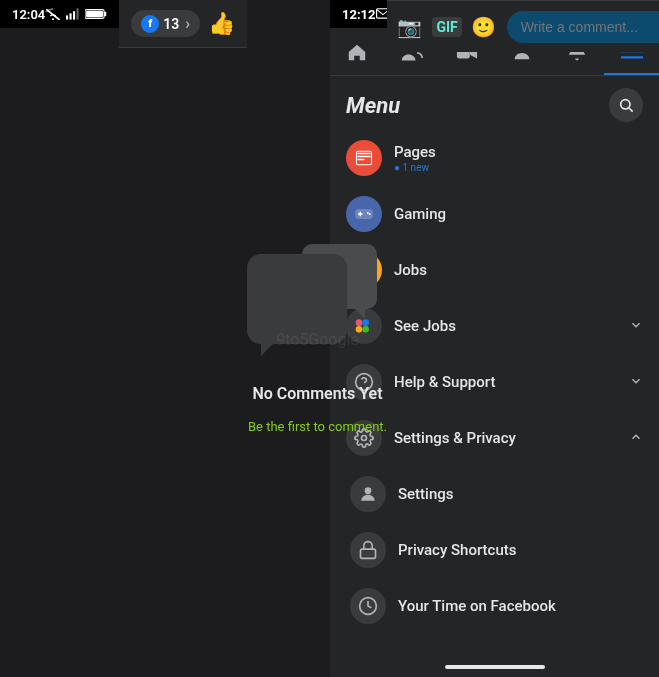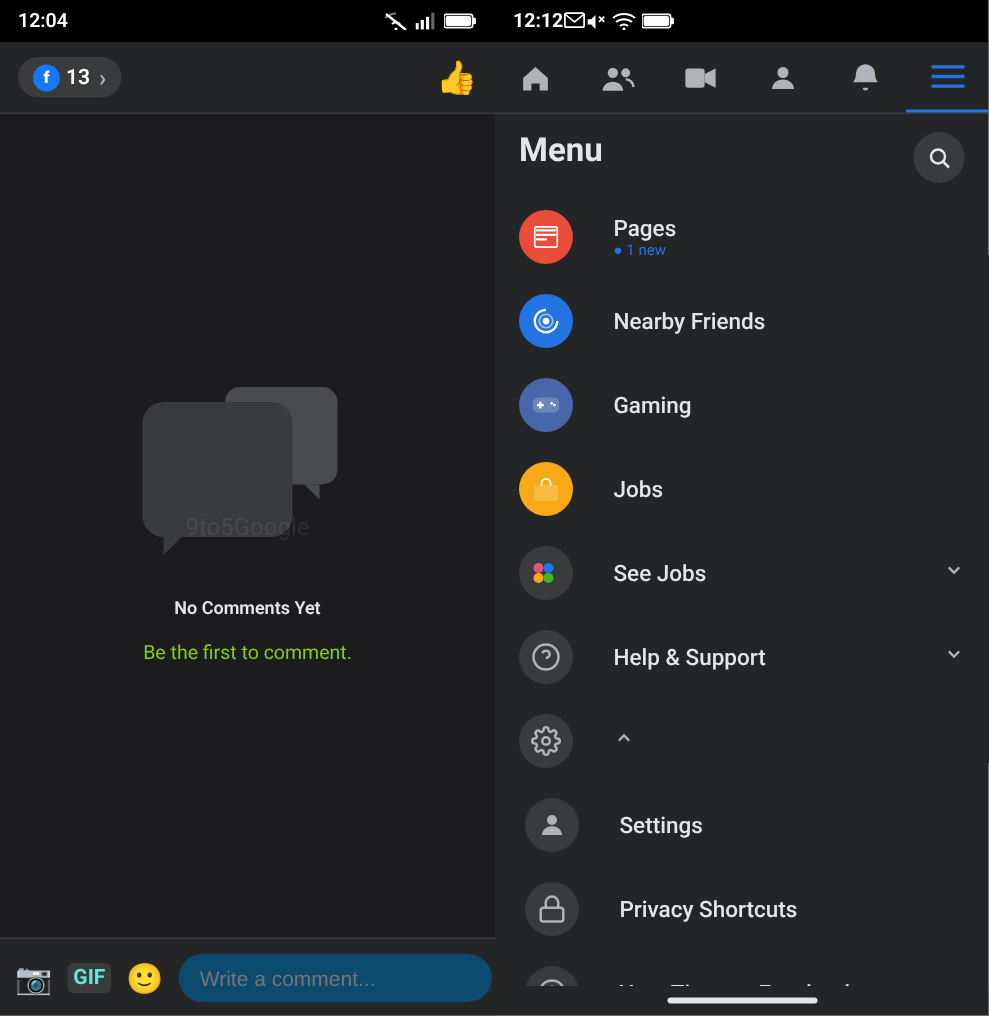--- a/index.html
+++ b/index.html
@@ -10,21 +10,21 @@
       font-family: -apple-system, BlinkMacSystemFont, 'Segoe UI', Roboto, sans-serif;
       overflow: hidden;
     }
 
     
     .left-panel {
       width: 330px;
       height: 677px;
       background: #1c1c1e;
       display: flex;
-      flex-direction: column;
+      flex-direction: row;
       position: relative;
     }
     .status-bar-left {
       height: 28px;
       background: #000;
       display: flex;
       align-items: center;
       justify-content: space-between;
       padding: 0 12px;
       color: #fff;
@@ -134,21 +134,21 @@
       right: 12px;
       width: 0;
       height: 0;
       border-right: 10px solid #4a4b4c;
       border-top: 0px solid transparent;
       border-bottom: 10px solid transparent;
     }
 
     .no-comments-title {
       color: #e4e6ea;
-      font-size: 12px;
+      font-size: 16px;
       font-weight: 600;
       text-align: right;
     }
     .no-comments-subtitle {
       color: #84cc16;
       font-size: 13px;
       text-align: right;
       margin-top: 16px;
     }
     .watermark {
@@ -233,22 +233,24 @@
       color: #b0b3b8;
       font-size: 20px;
     }
     .nav-item.active {
       color: #2374e1;
       border-bottom: 2px solid #2374e1;
     }
 
     .menu-header {
       display: flex;
+      align-items: center;
       justify-content: space-between;
       padding: 12px 16px 8px;
+      font-style: italic;
     }
     .menu-title {
       color: #e4e6ea;
       font-size: 22px;
       font-weight: 700;
     }
     .search-btn {
       width: 34px;
       height: 34px;
       background: #3a3b3c;
@@ -266,21 +268,21 @@
       overflow-y: auto;
       scrollbar-width: none;
     }
     .menu-list::-webkit-scrollbar { display: none; }
 
     .menu-item {
       display: flex;
       align-items: center;
       padding: 10px 16px;
       cursor: pointer;
-      gap: 27px;
+      gap: 12px;
     }
     .menu-item-icon {
       width: 36px;
       height: 36px;
       border-radius: 50%;
       display: flex;
       align-items: center;
       justify-content: center;
       font-size: 18px;
       flex-shrink: 0;
@@ -477,32 +479,20 @@
           <path d="M4 6h16M4 10h16M4 14h8" stroke="white" stroke-width="2" stroke-linecap="round"></path>
           <rect x="2" y="3" width="20" height="18" rx="2" fill="none" stroke="white" stroke-width="1.5"></rect>
         </svg>
       </div>
       <div class="menu-item-text">
         <div class="menu-item-label">Pages</div>
         <div class="menu-item-sublabel">● 1 new</div>
       </div>
     </div>
 
-    <div class="menu-item">
-      <div class="menu-item-icon" style="background:#2374e1;">
-        <svg width="18" height="18" viewBox="0 0 24 24" fill="white">
-          <circle cx="12" cy="12" r="3" fill="white"></circle>
-          <path d="M12 2a10 10 0 1 0 10 10" fill="none" stroke="white" stroke-width="2"></path>
-          <circle cx="12" cy="12" r="6" fill="none" stroke="white" stroke-width="1.5" opacity="0.6"></circle>
-        </svg>
-      </div>
-      <div class="menu-item-text">
-        <div class="menu-item-label">Nearby Friends</div>
-      </div>
-    </div>
 
     <div class="menu-item">
       <div class="menu-item-icon" style="background:#4867aa;">
         <svg width="18" height="18" viewBox="0 0 24 18" fill="white">
           <rect x="1" y="3" width="22" height="12" rx="4" fill="white" opacity="0.2" stroke="white" stroke-width="1.5"></rect>
           <line x1="7" y1="6" x2="7" y2="12" stroke="white" stroke-width="2"></line>
           <line x1="4" y1="9" x2="10" y2="9" stroke="white" stroke-width="2"></line>
           <circle cx="17" cy="7.5" r="1.2" fill="white"></circle>
           <circle cx="19.5" cy="9" r="1.2" fill="white"></circle>
         </svg>
@@ -561,20 +551,23 @@
       </span>
     </div>
 
     <div class="menu-item">
       <div class="menu-item-icon" style="background:#3a3b3c;">
         <svg width="20" height="20" viewBox="0 0 24 24" fill="none" stroke="#b0b3b8" stroke-width="2">
           <circle cx="12" cy="12" r="3"></circle>
           <path d="M19.4 15a1.65 1.65 0 0 0 .33 1.82l.06.06a2 2 0 0 1-2.83 2.83l-.06-.06a1.65 1.65 0 0 0-1.82-.33 1.65 1.65 0 0 0-1 1.51V21a2 2 0 0 1-4 0v-.09A1.65 1.65 0 0 0 9 19.4a1.65 1.65 0 0 0-1.82.33l-.06.06a2 2 0 0 1-2.83-2.83l.06-.06A1.65 1.65 0 0 0 4.68 15a1.65 1.65 0 0 0-1.51-1H3a2 2 0 0 1 0-4h.09A1.65 1.65 0 0 0 4.6 9a1.65 1.65 0 0 0-.33-1.82l-.06-.06a2 2 0 0 1 2.83-2.83l.06.06A1.65 1.65 0 0 0 9 4.68a1.65 1.65 0 0 0 1-1.51V3a2 2 0 0 1 4 0v.09a1.65 1.65 0 0 0 1 1.51 1.65 1.65 0 0 0 1.82-.33l.06-.06a2 2 0 0 1 2.83 2.83l-.06.06A1.65 1.65 0 0 0 19.4 9a1.65 1.65 0 0 0 1.51 1H21a2 2 0 0 1 0 4h-.09a1.65 1.65 0 0 0-1.51 1z"></path>
         </svg>
       </div>
+      <div class="menu-item-text">
+        <div class="menu-item-label">Settings &amp; Privacy</div>
+      </div>
       <span class="menu-item-chevron up">
         <svg width="14" height="14" viewBox="0 0 24 24" fill="none" stroke="#b0b3b8" stroke-width="2.5">
           <polyline points="6,15 12,9 18,15"></polyline>
         </svg>
       </span>
     </div>
 
     <div class="menu-item sub-item">
       <div class="menu-item-icon" style="background:#3a3b3c;">
         <svg width="20" height="20" viewBox="0 0 24 24" fill="#b0b3b8">

